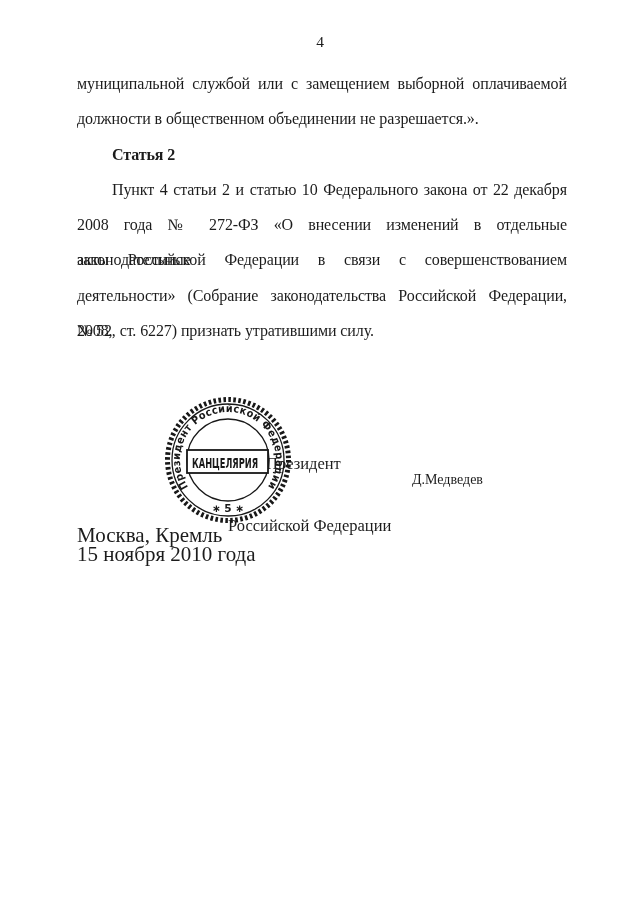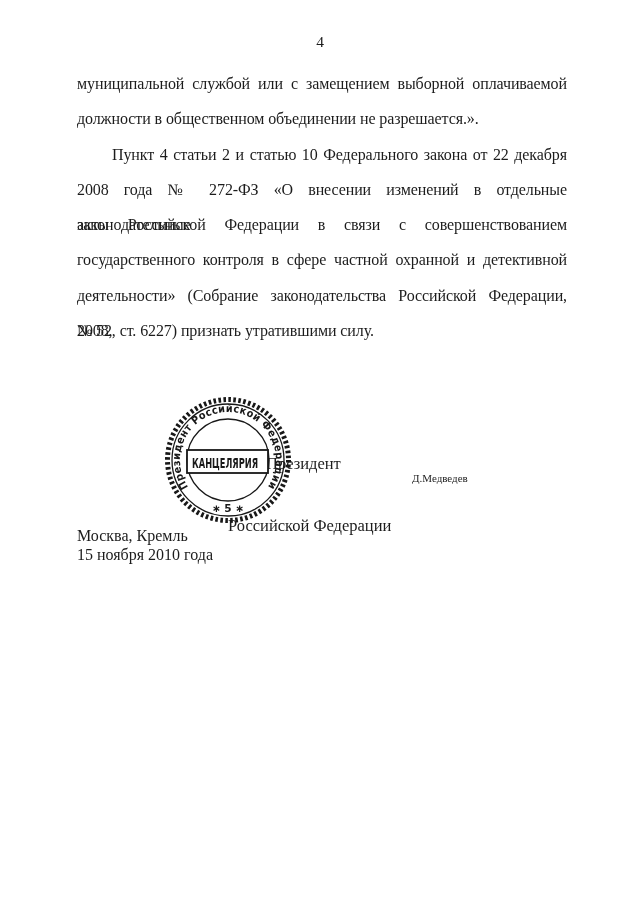--- a/index.html
+++ b/index.html
@@ -15,42 +15,42 @@
     position:absolute; left:77px; top:66px; width:490px;
     font-size:16px; letter-spacing:-0.1px;
   }
   .line { height:35.3px; line-height:35.3px; }
   .j   { text-align:justify; text-align-last:justify; }
   .ind { text-indent:35px; }
   .b   { font-weight:bold; }
   .abs { position:absolute; white-space:nowrap; }
   .sig-title1 { left:266px; top:454px; font-size:16.5px; }
   .sig-title2 { left:228px; top:472px; font-size:16.5px;margin-top:44px; }
-  .sig-name   { left:412px; top:472px; font-size:11px; }
+  .sig-name   { left:412px; top:472px; font-size:14px; }
   .footer {
     position:absolute; left:77px; top:526px;
-    font-size:16px; line-height:19.3px;
+    font-size:21px; line-height:19.3px;
   }
   .stamp { position:absolute; left:162px; top:394px; width:132px; height:132px; }
   .stamp text { font-family:"DejaVu Sans", sans-serif; font-weight:bold; }
 </style>
 </head>
 <body>
 
 <div class="page">
 
   <div class="pageno">4</div>
 
   <div class="bodytext">
     <div class="line j">муниципальной службой или с замещением выборной оплачиваемой</div>
     <div class="line">должности в общественном объединении не разрешается.».</div>
+    <div class="line b ind">Статья 2</div>
     <div class="line j ind">Пункт 4 статьи 2 и статью 10 Федерального закона от 22 декабря</div>
     <div class="line j">2008 года № 272-ФЗ «О внесении изменений в отдельные законодательные</div>
     <div class="line j">акты Российской Федерации в связи с совершенствованием</div>
-    <div class="line j">государственного контроля в сфере частной охранной и детективной</div>
     <div class="line j">деятельности» (Собрание законодательства Российской Федерации, 2008,</div>
     <div class="line">№ 52, ст. 6227) признать утратившими силу.</div>
   </div>
 
   <div class="abs sig-title1">Президент</div>
   <div class="abs sig-title2">Российской Федерации</div>
   <div class="abs sig-name">Д.Медведев</div>
 
   <svg class="stamp" viewBox="0 0 132 132" xmlns="http://www.w3.org/2000/svg">
 

